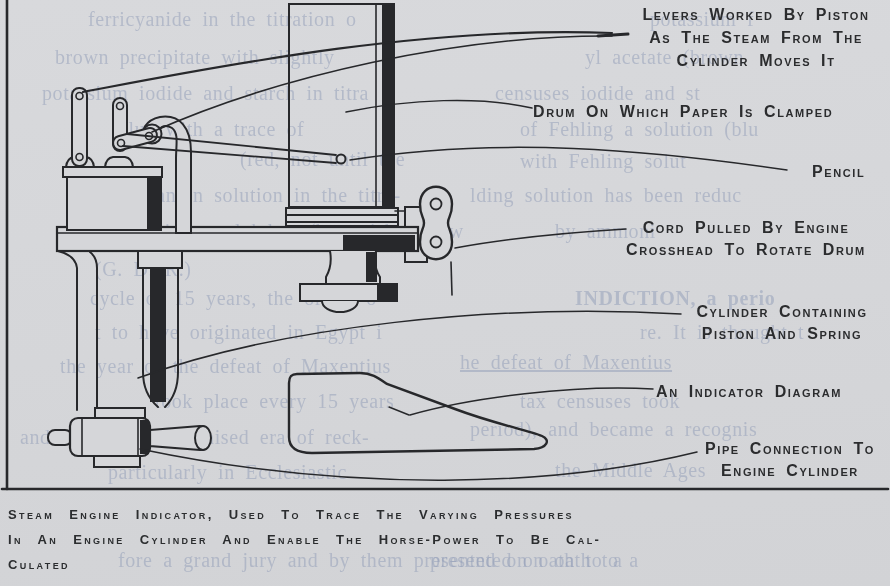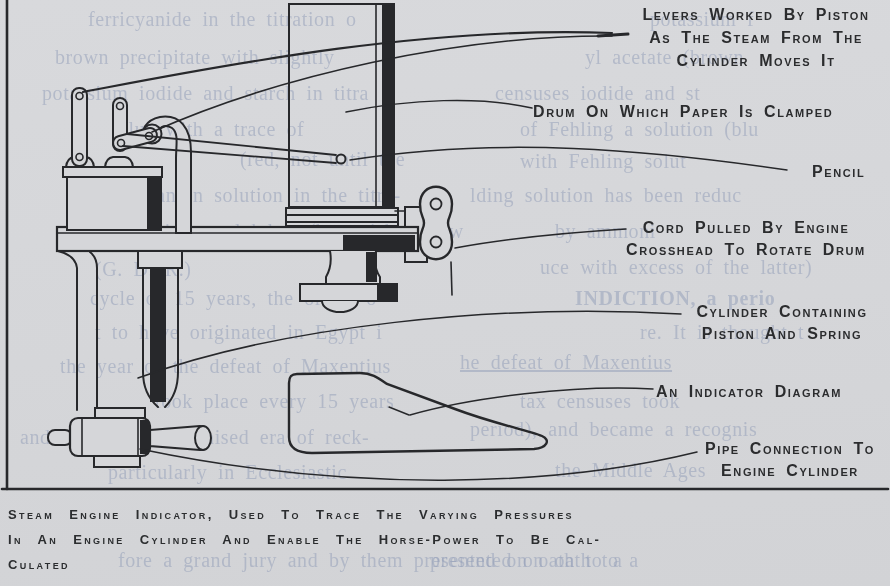--- a/index.html
+++ b/index.html
@@ -67,21 +67,20 @@
       <div class="bt" style="left: 495px; top: 82px;">censuses iodide and st</div>
       <div class="bt" style="left: 118px; top: 118px;">blue with a trace of</div>
       <div class="bt" style="left: 520px; top: 118px;">of Fehling a solution (blu</div>
       <div class="bt" style="left: 240px; top: 148px;">(red, not until the</div>
       <div class="bt" style="left: 520px; top: 150px; text-align: center;">with Fehling solut</div>
       <div class="bt" style="left: 150px; top: 184px;">tannin solution in the titra-</div>
       <div class="bt" style="left: 470px; top: 184px;">lding solution has been reduc</div>
       <div class="bt" style="left: 70px; top: 220px;">by ammonium molybdate (brownish yellow</div>
       <div class="bt" style="left: 555px; top: 220px;">by ammoni</div>
       <div class="bt" style="left: 95px; top: 258px;">(G. D. R.)</div>
-      <div class="bt" style="left: 540px; top: 256px;">uce with excess of the latter)</div>
       <div class="bt" style="left: 90px; top: 287px;">cycle of 15 years, the origin o</div>
       <div class="bt" style="left: 575px; top: 287px; font-weight: 700;">INDICTION, a perio</div>
       <div class="bt" style="left: 95px; top: 321px;">t to have originated in Egypt i</div>
       <div class="bt" style="left: 640px; top: 321px;">re. It is thought t</div>
       <div class="bt" style="left: 60px; top: 355px;">the year of the defeat of Maxentius</div>
       <div class="bt" style="left: 460px; top: 351px; text-decoration: underline;">he defeat of Maxentius</div>
       <div class="bt" style="left: 155px; top: 390px;">took place every 15 years</div>
       <div class="bt" style="left: 520px; top: 390px;">tax censuses took</div>
       <div class="bt" style="left: 20px; top: 426px;">and became a recognised era of reck-</div>
       <div class="bt" style="left: 470px; top: 418px;">period), and became a recognis</div>

